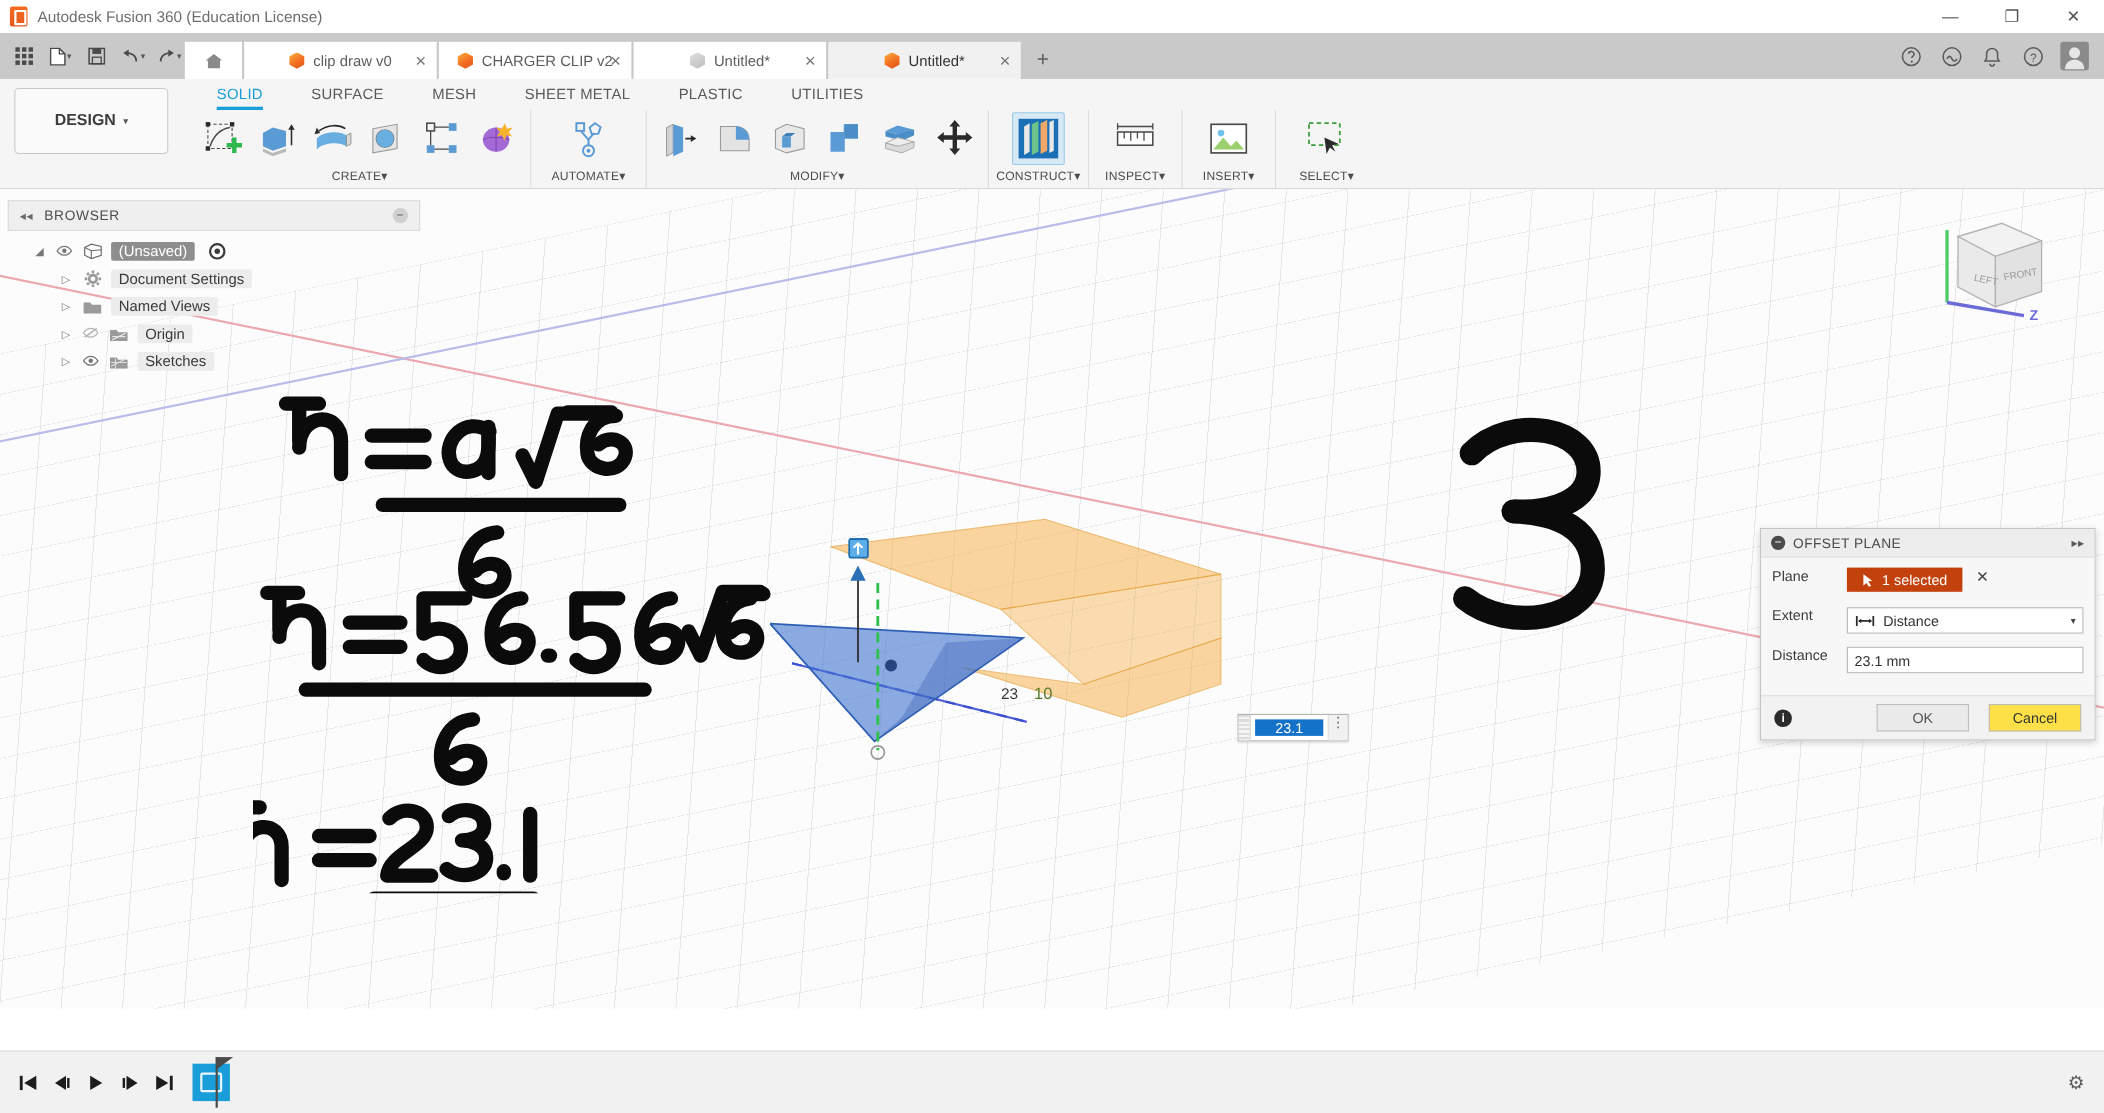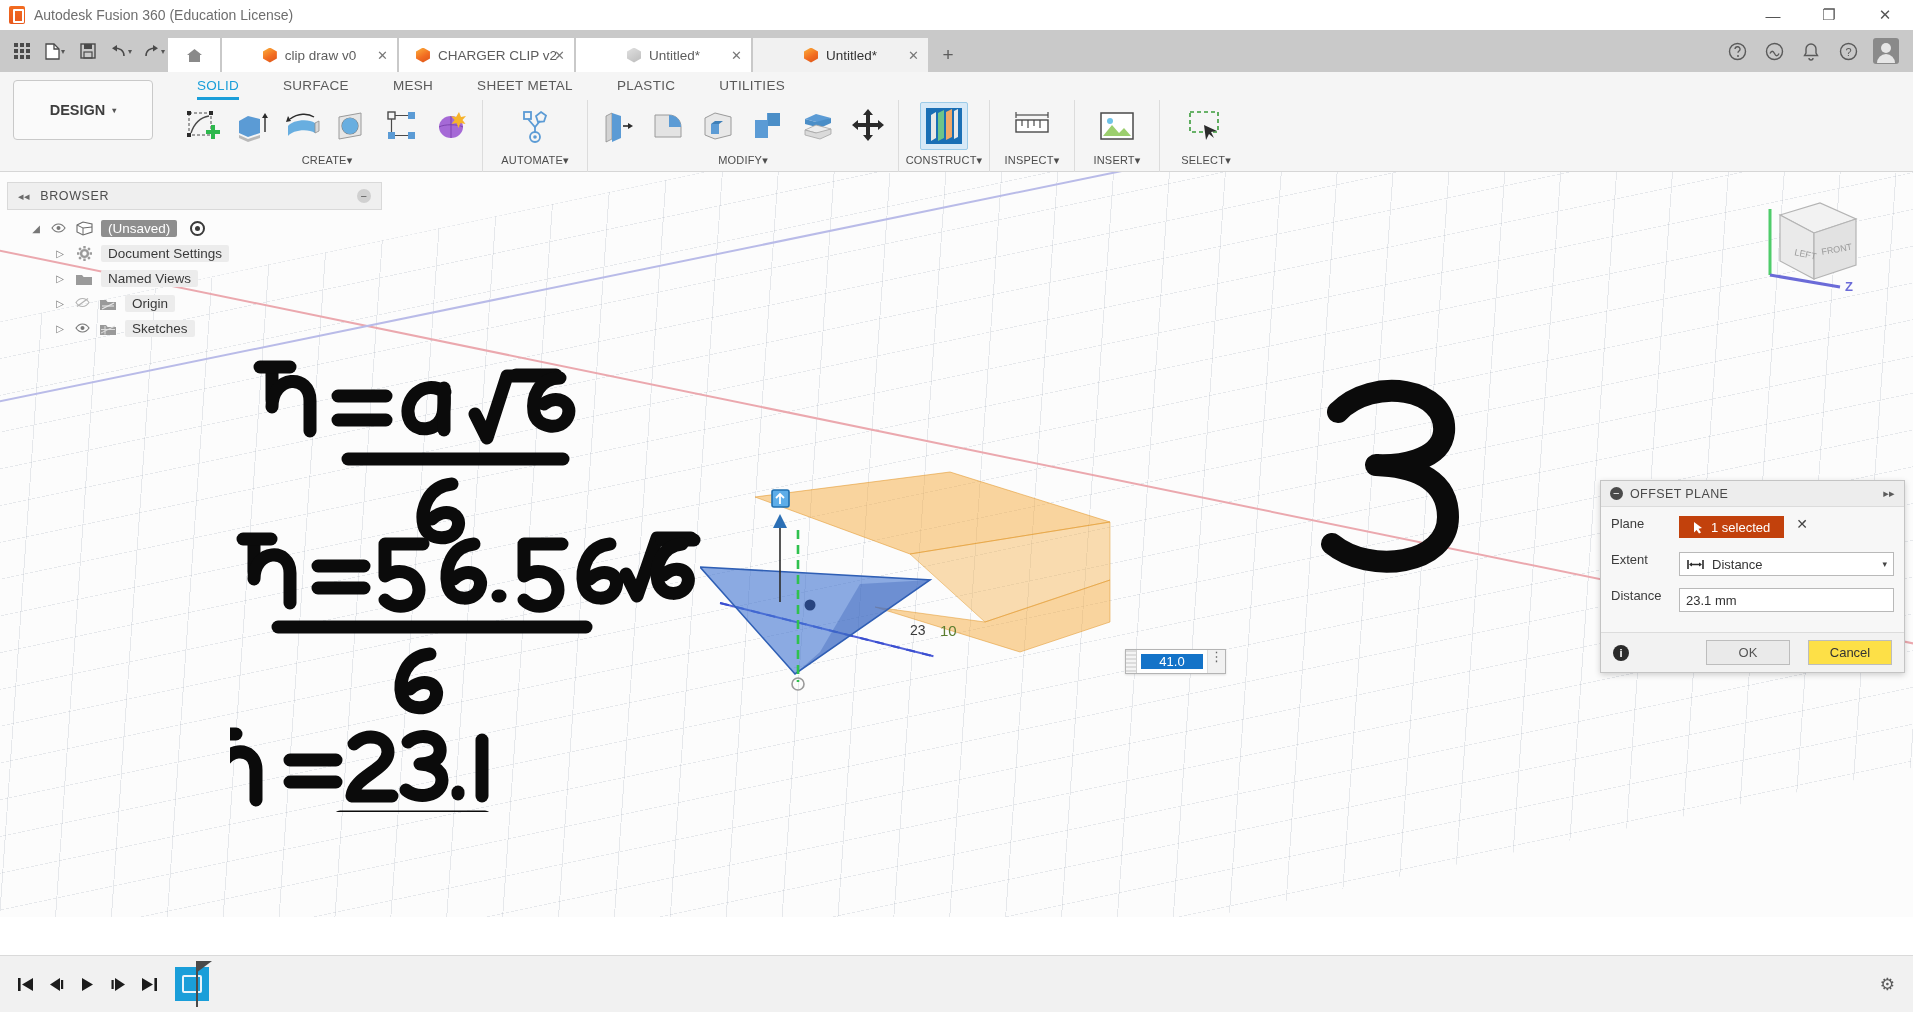--- a/index.html
+++ b/index.html
@@ -567,21 +567,21 @@
 
       <line x1="98" y1="208" x2="98" y2="360" stroke="#2fc14e" stroke-width="2.6" stroke-dasharray="9 6"></line>
       <circle cx="98" cy="362" r="6" fill="none" stroke="#9a9a9a" stroke-width="1.6"></circle>
     </svg>
 
     <div style="position:absolute;left:910px;top:450px;font-size:14px;color:#3a3a3a;">23</div>
     <div style="position:absolute;left:940px;top:450px;font-size:15px;color:#5a7d2e;">10</div>
 
     <div class="dim-input" style="left:1125px;top:477px;">
       <div class="dim-grip"></div>
-      <div class="dim-val">41.0</div>
+      <div class="dim-val">23.1</div>
       <div class="dim-dots">⋮</div>
     </div>
 
     <svg style="position:absolute;left:230px;top:20px;width:520px;height:620px;">
       <g fill="none" stroke="#0b0b0b" stroke-width="13" stroke-linecap="round" stroke-linejoin="round">
 
         <path d="M42 178V208"></path>
         <path d="M42 215c0-32 38-34 38-6v30"></path>
         <path d="M30 175h30"></path>
 

